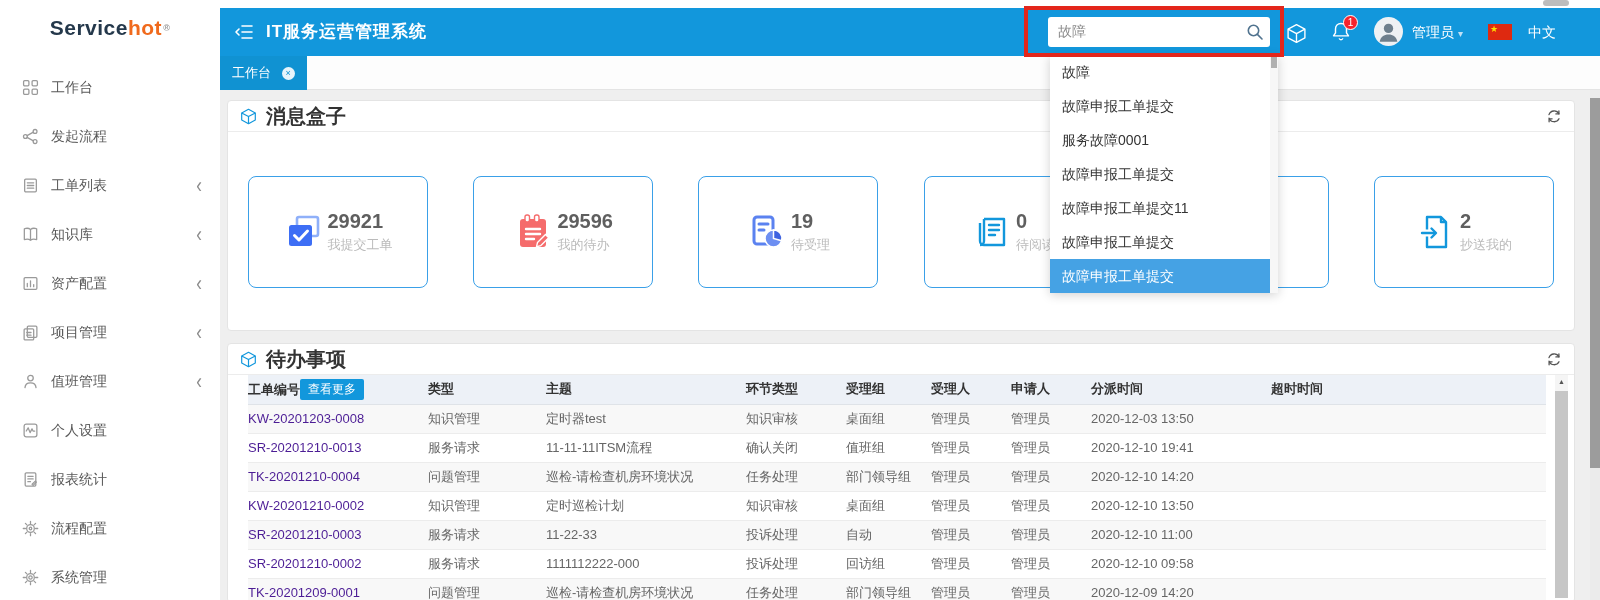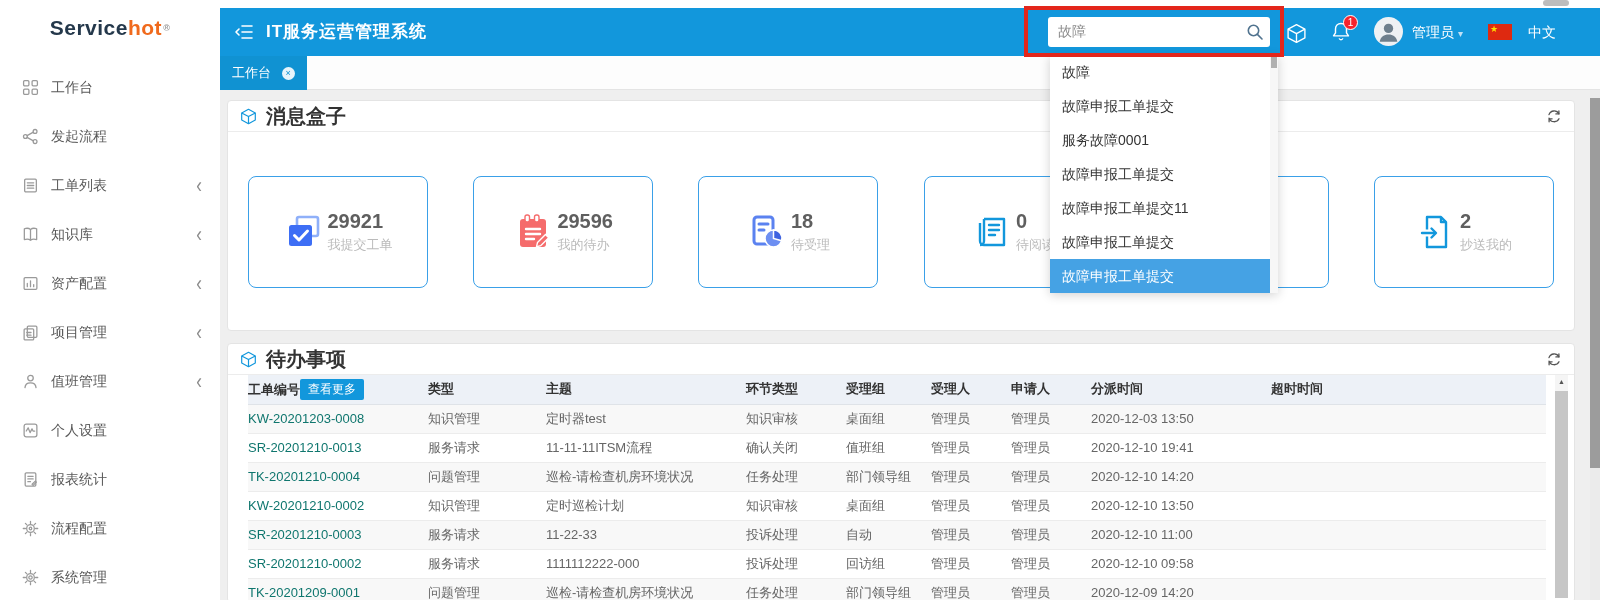--- a/index.html
+++ b/index.html
@@ -54,21 +54,21 @@
 
   .cards { margin:44px 20px 0 20px; display:flex; justify-content:space-between; }
   .card { width:180px; height:112px; border:1px solid #3aa0e8; border-radius:8px; display:flex; align-items:center; justify-content:center; gap:4px; cursor:pointer; background:#fff; }
   .card .num { font-size:20px; font-weight:bold; color:#5f5f5f; }
   .card .clab { font-size:13px; color:#bbbbbb; margin-top:3px; }
 
   table.todo { margin:0 20px; width:1298px; border-collapse:collapse; table-layout:fixed; }
   .todo th { height:29px; background:#edf1f7; font-size:13px; color:#333; text-align:left; font-weight:bold; border-bottom:1px solid #dfe3e8; white-space:nowrap; }
   .todo td { height:29px; font-size:13px; color:#666; border-bottom:1px solid #ececec; white-space:nowrap; overflow:hidden; }
   .todo tbody tr:nth-child(odd) { background:#f8f8f8; }
-  .todo a { color:#0f766e; text-decoration:none; cursor:pointer; }
+  .todo a { color:#4c1d95; text-decoration:none; cursor:pointer; }
   .more-btn { display:inline-block; margin-left:0; padding:2px 8px; background:#1297dc; color:#fff; font-size:12px; font-weight:normal; border:none; border-radius:2px; cursor:pointer; vertical-align:1px; }
 
   .tbl-scroll { position:absolute; right:6px; top:31px; bottom:4px; width:13px; background:#f5f5f5; }
   .tbl-scroll .up { height:14px; text-align:center; font-size:7px; color:#555; line-height:14px; cursor:pointer; }
   .tbl-scroll .thumb { position:absolute; left:0; right:0; top:16px; bottom:0; background:#c6c6c6; cursor:pointer; }
 
   
   .dropdown { position:absolute; left:1050px; top:55px; width:228px; height:238px; background:#fff; box-shadow:0 2px 10px rgba(0,0,0,.18); z-index:50; }
   .dd-item { height:34px; line-height:34px; padding-left:12px; font-size:14px; color:#333; cursor:pointer; width:220px; }
   .dd-item.sel { background:#45a2e4; color:#fff; }
@@ -273,21 +273,21 @@
           </div>
       </div>
       <div class="card">
         <svg width="40" height="40" viewBox="0 0 40 40">
             <rect x="7" y="5" width="19" height="27" rx="3" fill="none" stroke="#5b82f0" stroke-width="3"></rect>
             <path d="M12 12h9M12 18h5" stroke="#5b82f0" stroke-width="3" stroke-linecap="round"></path>
             <circle cx="26.5" cy="26.5" r="8.5" fill="#6d8ff2" stroke="#fff" stroke-width="1.5"></circle>
             <path d="M26.5 26.5V18a8.5 8.5 0 0 1 8.2 10.8z" fill="#3f63e0" stroke="#fff" stroke-width="1.5"></path>
           </svg>
         <div>
-            <div class="num">18</div>
+            <div class="num">19</div>
             <div class="clab">待受理</div>
           </div>
       </div>
       <div class="card">
         <svg width="40" height="40" viewBox="0 0 40 40" fill="none" stroke="#1297dc" stroke-width="2.4" stroke-linejoin="round">
             <path d="M12 7h20v26H12a4 4 0 0 1-4-4V11"></path>
             <path d="M12 7v22a4 4 0 0 1-4 4"></path>
             <path d="M17 13h10M17 18h10M17 23h6" stroke-linecap="round"></path>
           </svg>
         <div>

